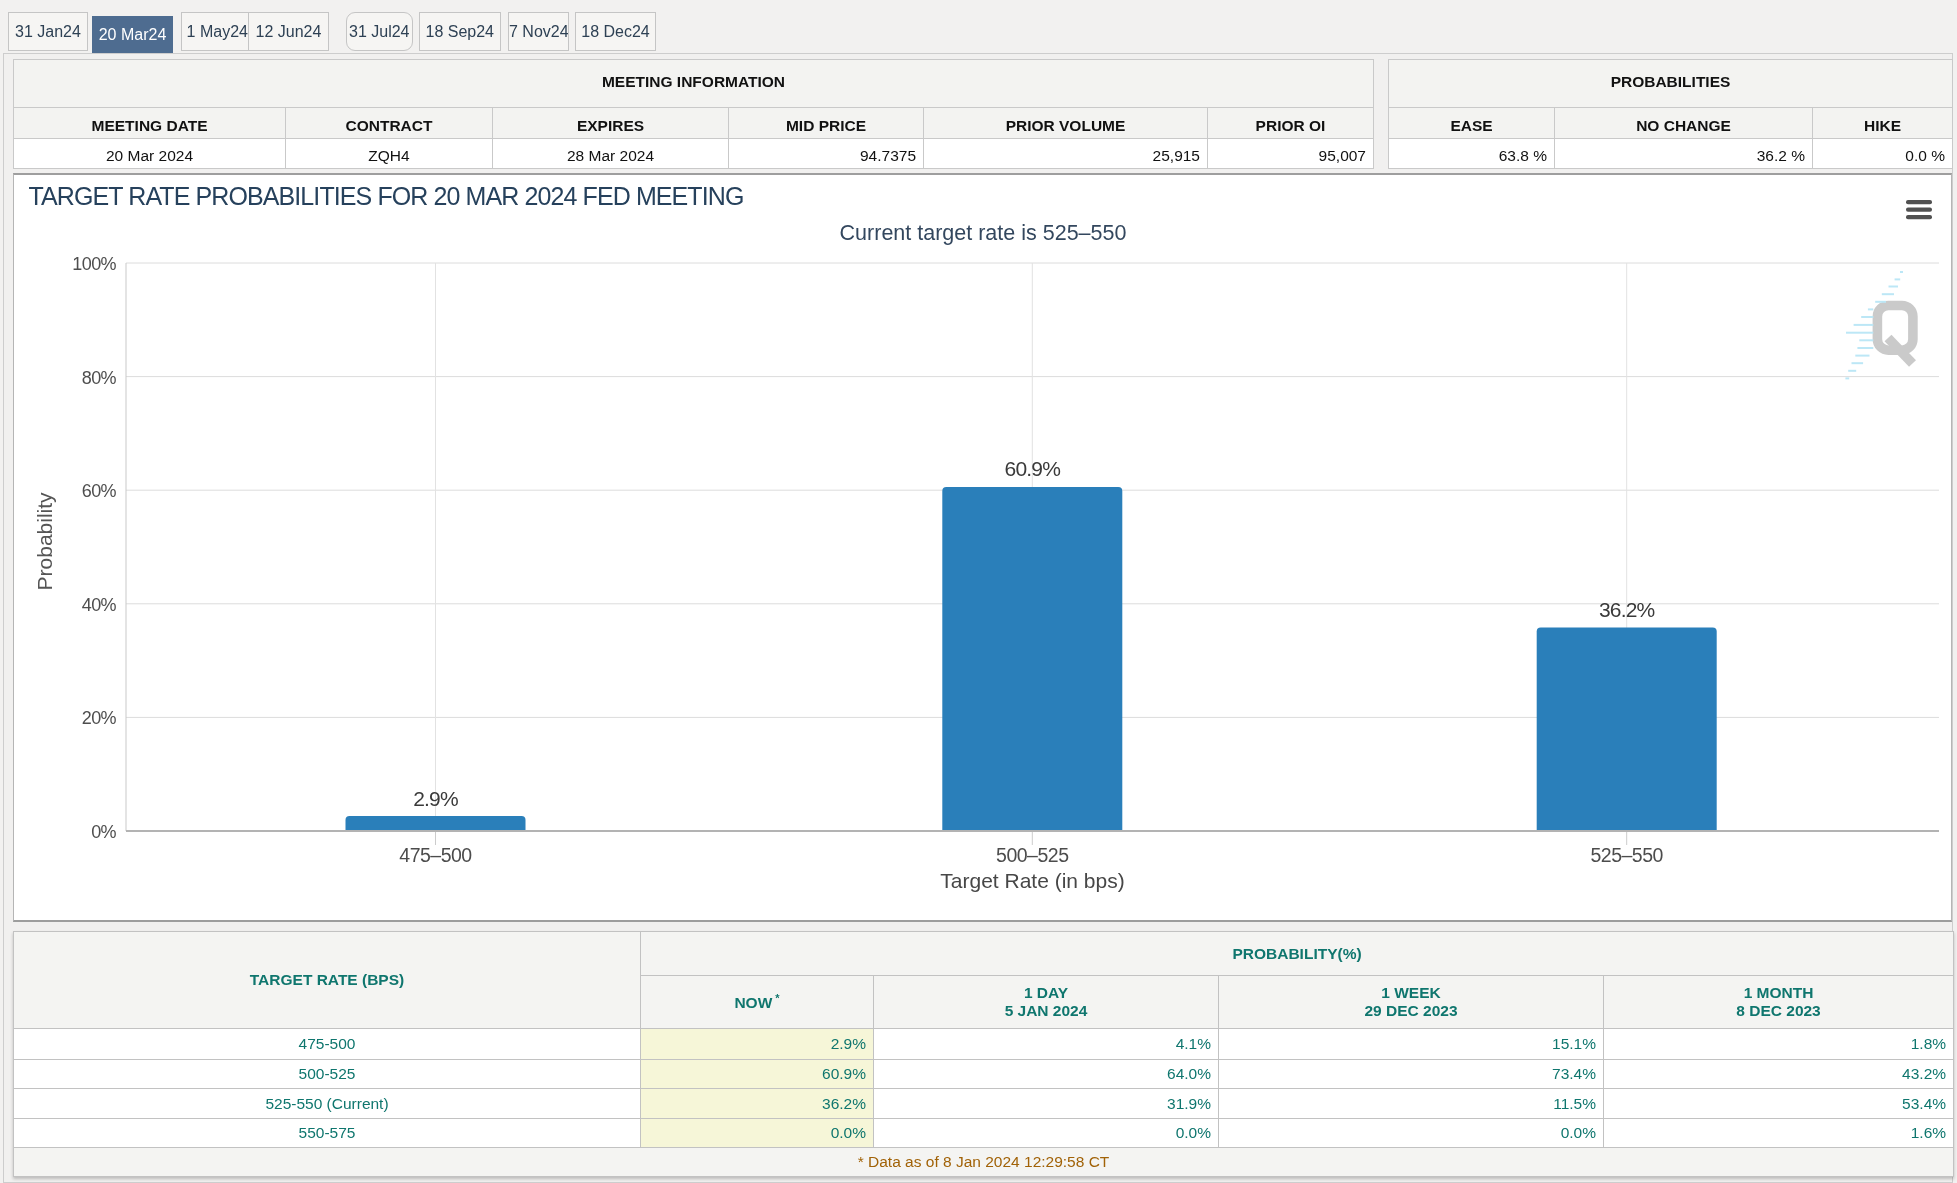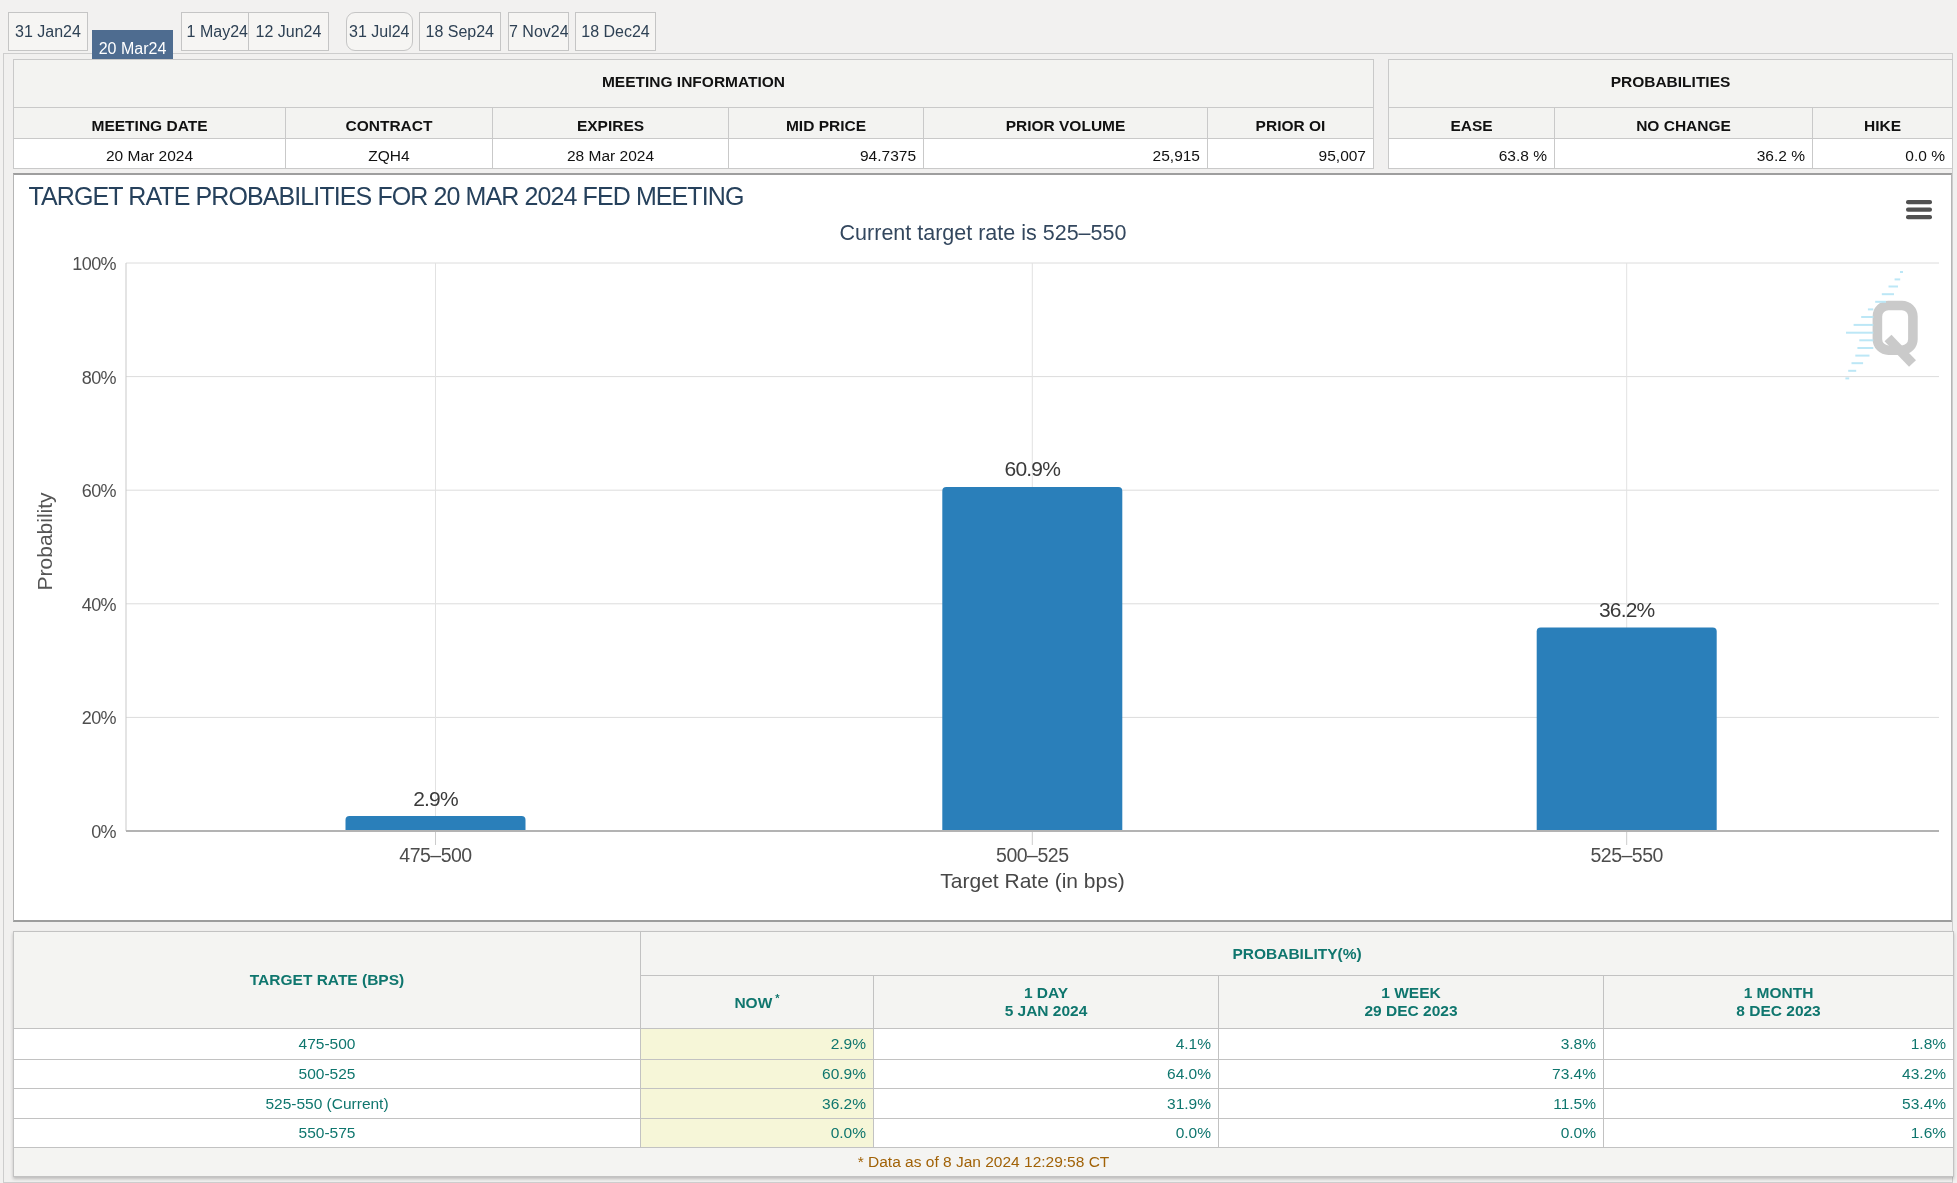--- a/index.html
+++ b/index.html
@@ -15,21 +15,21 @@
   border:1px solid #cdcdcd; background:#f1f0ef;
 }
 
 #tabs { position:absolute; left:8px; top:12px; height:39px; }
 #tabs .tab {
   position:absolute; top:0; height:39px;
   border:1px solid #c5c5c5; background:#f6f5f3;
   color:#2e4154; font-size:16px; line-height:37px; text-align:center;
   white-space:nowrap; overflow:hidden;
 }
-#tabs .tab.active { background:#4e6c90; border-color:#4e6c90; color:#fff; top:18px; height:37px; line-height:35px; }
+#tabs .tab.active { background:#4e6c90; border-color:#4e6c90; color:#fff; top:4px; height:37px; line-height:35px; }
 
 table { border-collapse:collapse; table-layout:fixed; }
 .ttab { position:absolute; background:#fff; border:1px solid #b9b9b9; }
 .ttab th, .ttab td { border:1px solid #c9c9c9; font-size:15.5px; color:#111; overflow:hidden; white-space:nowrap; }
 .ttab th { background:#f3f3f1; font-weight:bold; }
 .ttab tr:first-child th { padding-bottom:4px; }
 .ttab tr:nth-child(2) th { padding-top:5px; }
 .ttab td { padding-top:5px; }
 .ttab td { background:#fff; }
 .r { text-align:right; padding-right:7px; }
@@ -221,21 +221,21 @@
   <tr style="height:53px;">
     <th>NOW<span style="vertical-align:super;font-size:11px;">&nbsp;*</span></th>
     <th>1 DAY<br>5 JAN 2024</th>
     <th>1 WEEK<br>29 DEC 2023</th>
     <th>1 MONTH<br>8 DEC 2023</th>
   </tr>
   <tr style="height:31px;">
         <td class="c">475-500</td>
         <td class="now r">2.9%</td>
         <td class="r">4.1%</td>
-        <td class="r">3.8%</td>
+        <td class="r">15.1%</td>
         <td class="r">1.8%</td>
       </tr>
   <tr style="height:29px;">
         <td class="c">500-525</td>
         <td class="now r">60.9%</td>
         <td class="r">64.0%</td>
         <td class="r">73.4%</td>
         <td class="r">43.2%</td>
       </tr>
   <tr style="height:30px;">

